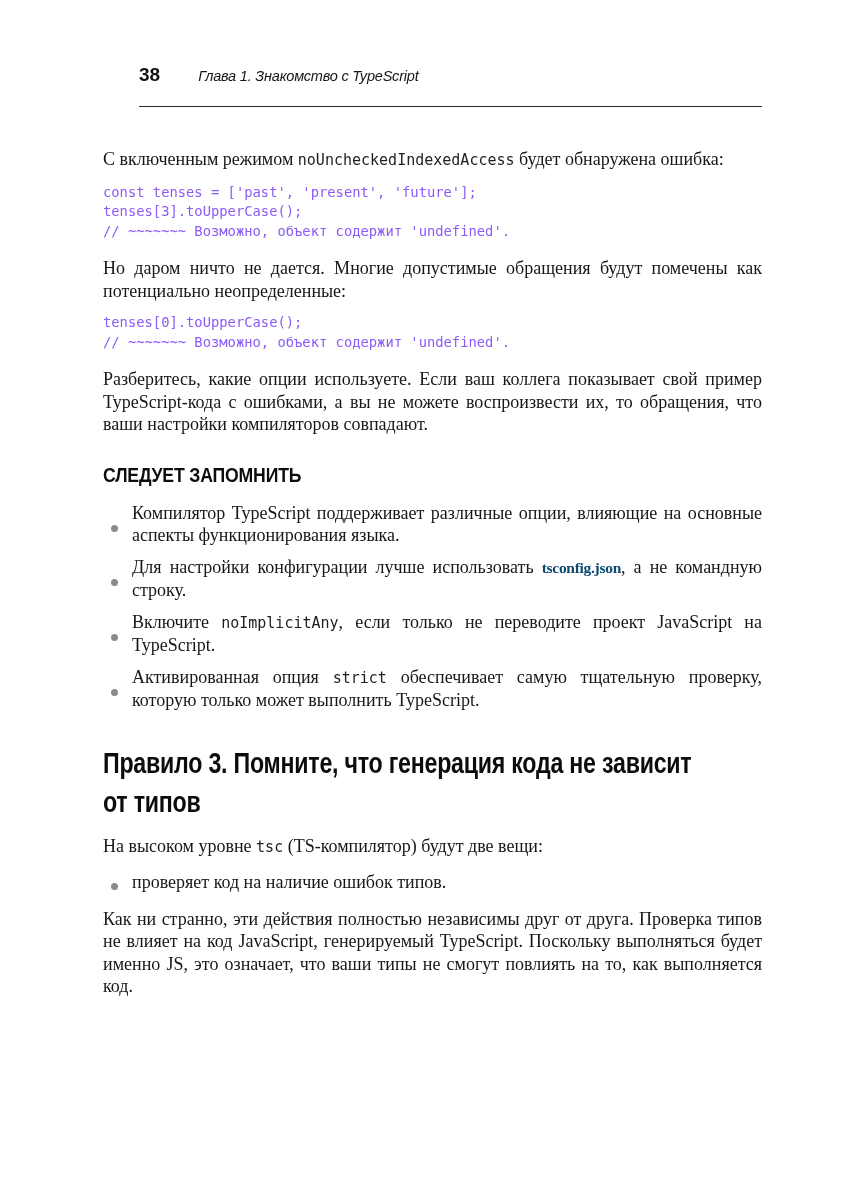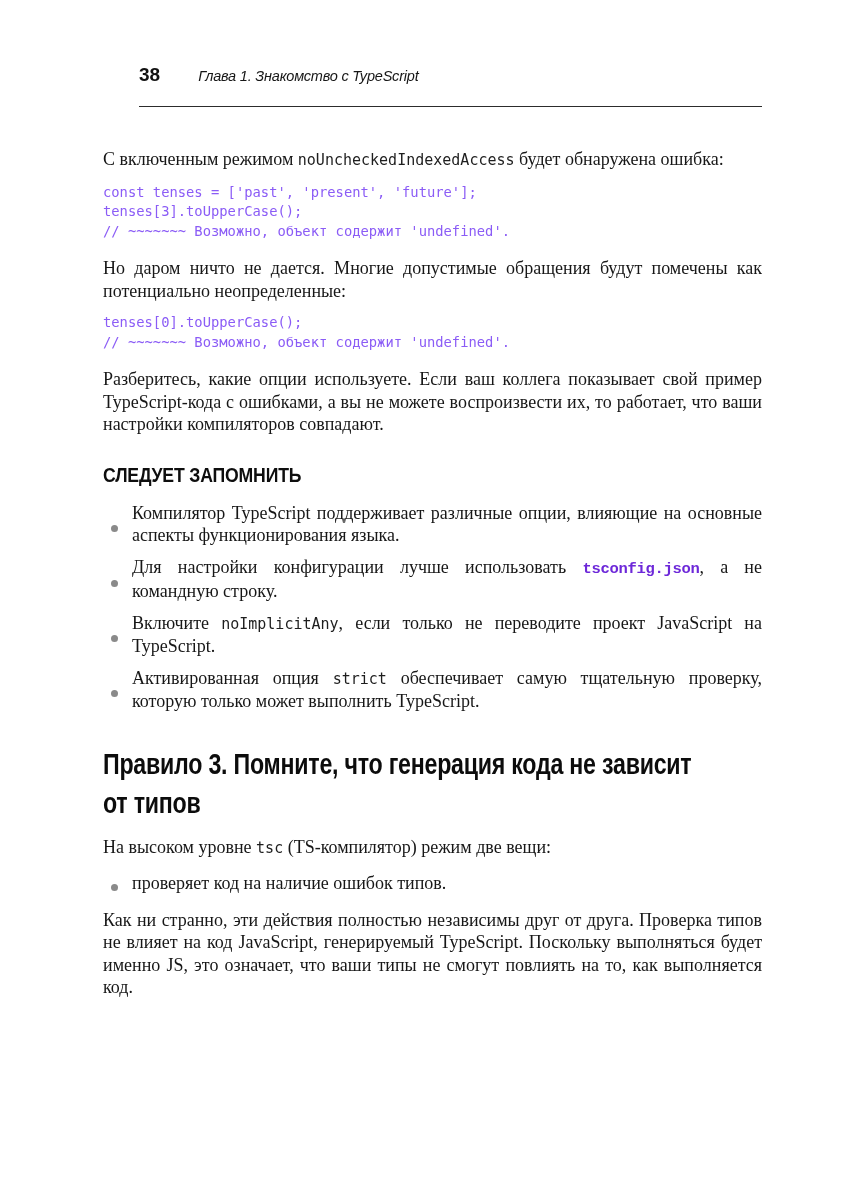--- a/index.html
+++ b/index.html
@@ -55,25 +55,25 @@
     color: #8b5cf6;
     margin: 11px 0 16px 0;
     white-space: pre;
   }
   .mono {
     font-family: "DejaVu Sans Mono", "Liberation Mono", monospace;
     font-size: 15px;
     color: #1e1e1e;
   }
   .fname {
-    font-family: Liberation Mono, monospace;
+    font-family: Liberation Serif, serif;
     font-weight: bold;
     font-size: 15.5px;
     letter-spacing: -0.3px;
-    color: #6d28d9;
+    color: #0c4a6e;
   }
   
   .h2 {
     font-family: "Liberation Sans", sans-serif;
     font-weight: bold;
     font-size: 21px;
     color: #0e0e0e;
     margin: 27px 0 15px 0;
     transform: scaleX(0.84);
     transform-origin: left center;
@@ -125,21 +125,21 @@
     <span class="chapter-title">Глава 1. Знакомство с TypeScript</span>
   </div>
   <div class="content">
       <p class="para"><span>С включенным режимом </span><span class="mono">noUncheckedIndexedAccess</span><span> будет обнаружена ошибка:</span></p>
       <pre class="code">const tenses = ['past', 'present', 'future'];
 tenses[3].toUpperCase();
 // ~~~~~~~ Возможно, объект содержит 'undefined'.</pre>
       <p class="para"><span>Но даром ничто не дается. Многие допустимые обращения будут помечены как потенциально неопределенные:</span></p>
       <pre class="code">tenses[0].toUpperCase();
 // ~~~~~~~ Возможно, объект содержит 'undefined'.</pre>
-      <p class="para"><span>Разберитесь, какие опции используете. Если ваш коллега показывает свой пример TypeScript-кода с ошибками, а вы не можете воспроизвести их, то работает, что ваши настройки компиляторов совпадают.</span></p>
+      <p class="para"><span>Разберитесь, какие опции используете. Если ваш коллега показывает свой пример TypeScript-кода с ошибками, а вы не можете воспроизвести их, то обращения, что ваши настройки компиляторов совпадают.</span></p>
       <h2 class="h2">СЛЕДУЕТ ЗАПОМНИТЬ</h2>
       <div class="blist">
         <div class="bitem">
           <span class="dot"></span>
           <span class="btext"><span>Компилятор TypeScript поддерживает различные опции, влияющие на основные аспекты функционирования языка.</span></span>
         </div>
         <div class="bitem">
           <span class="dot"></span>
           <span class="btext"><span>Для настройки конфигурации лучше использовать </span><span class="fname">tsconfig.json</span><span>, а не командную строку.</span></span>
         </div>
@@ -147,21 +147,21 @@
           <span class="dot"></span>
           <span class="btext"><span>Включите </span><span class="mono">noImplicitAny</span><span>, если только не переводите проект JavaScript на TypeScript.</span></span>
         </div>
         <div class="bitem">
           <span class="dot"></span>
           <span class="btext"><span>Активированная опция </span><span class="mono">strict</span><span> обеспечивает самую тщательную проверку, которую только может выполнить TypeScript.</span></span>
         </div>
       </div>
       <h1 class="h1">Правило 3. Помните, что генерация кода не зависит
 от типов</h1>
-      <p class="para"><span>На высоком уровне </span><span class="mono">tsc</span><span> (TS-компилятор) режим две вещи:</span></p>
+      <p class="para"><span>На высоком уровне </span><span class="mono">tsc</span><span> (TS-компилятор) будут две вещи:</span></p>
       <div class="blist">
         <div class="bitem">
           <span class="dot"></span>
           <span class="btext"><span>проверяет код на наличие ошибок типов.</span></span>
         </div>
       </div>
       <p class="para"><span>Как ни странно, эти действия полностью независимы друг от друга. Проверка типов не влияет на код JavaScript, генерируемый TypeScript. Поскольку выполняться будет именно JS, это означает, что ваши типы не смогут повлиять на то, как выполняется код.</span></p>
     </div>
 </div>
 

